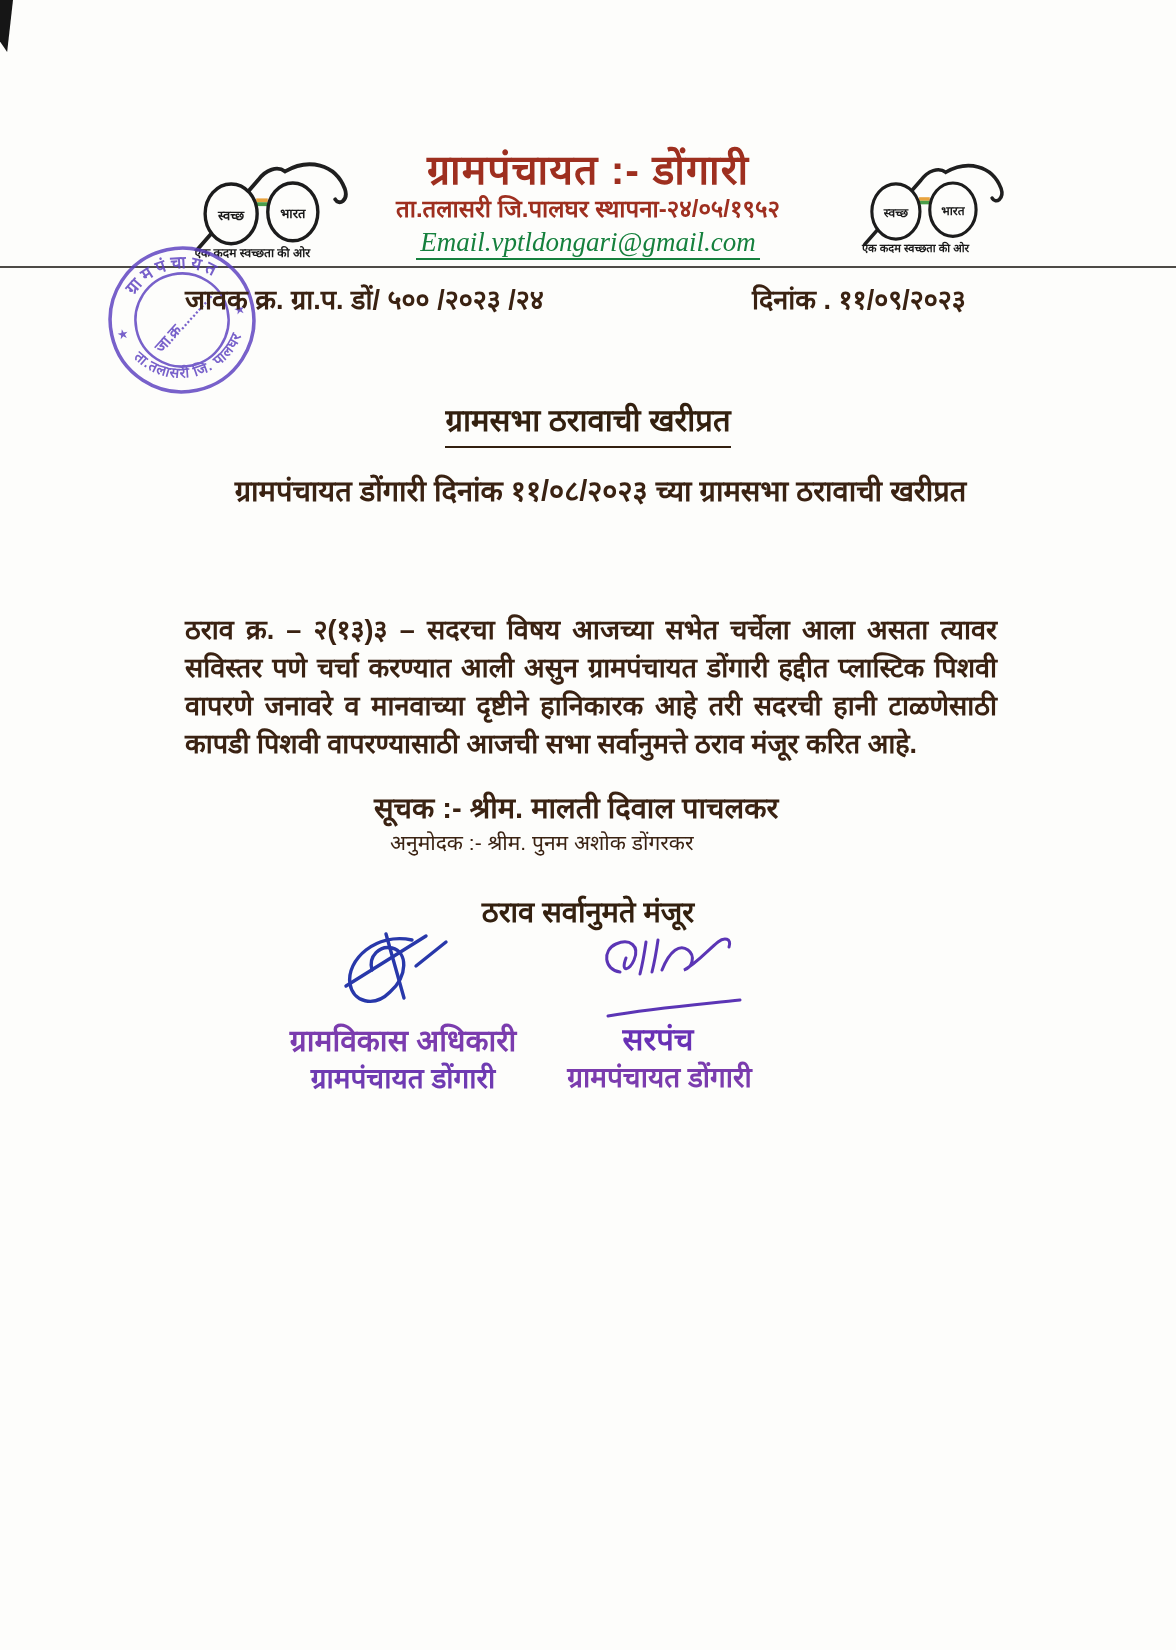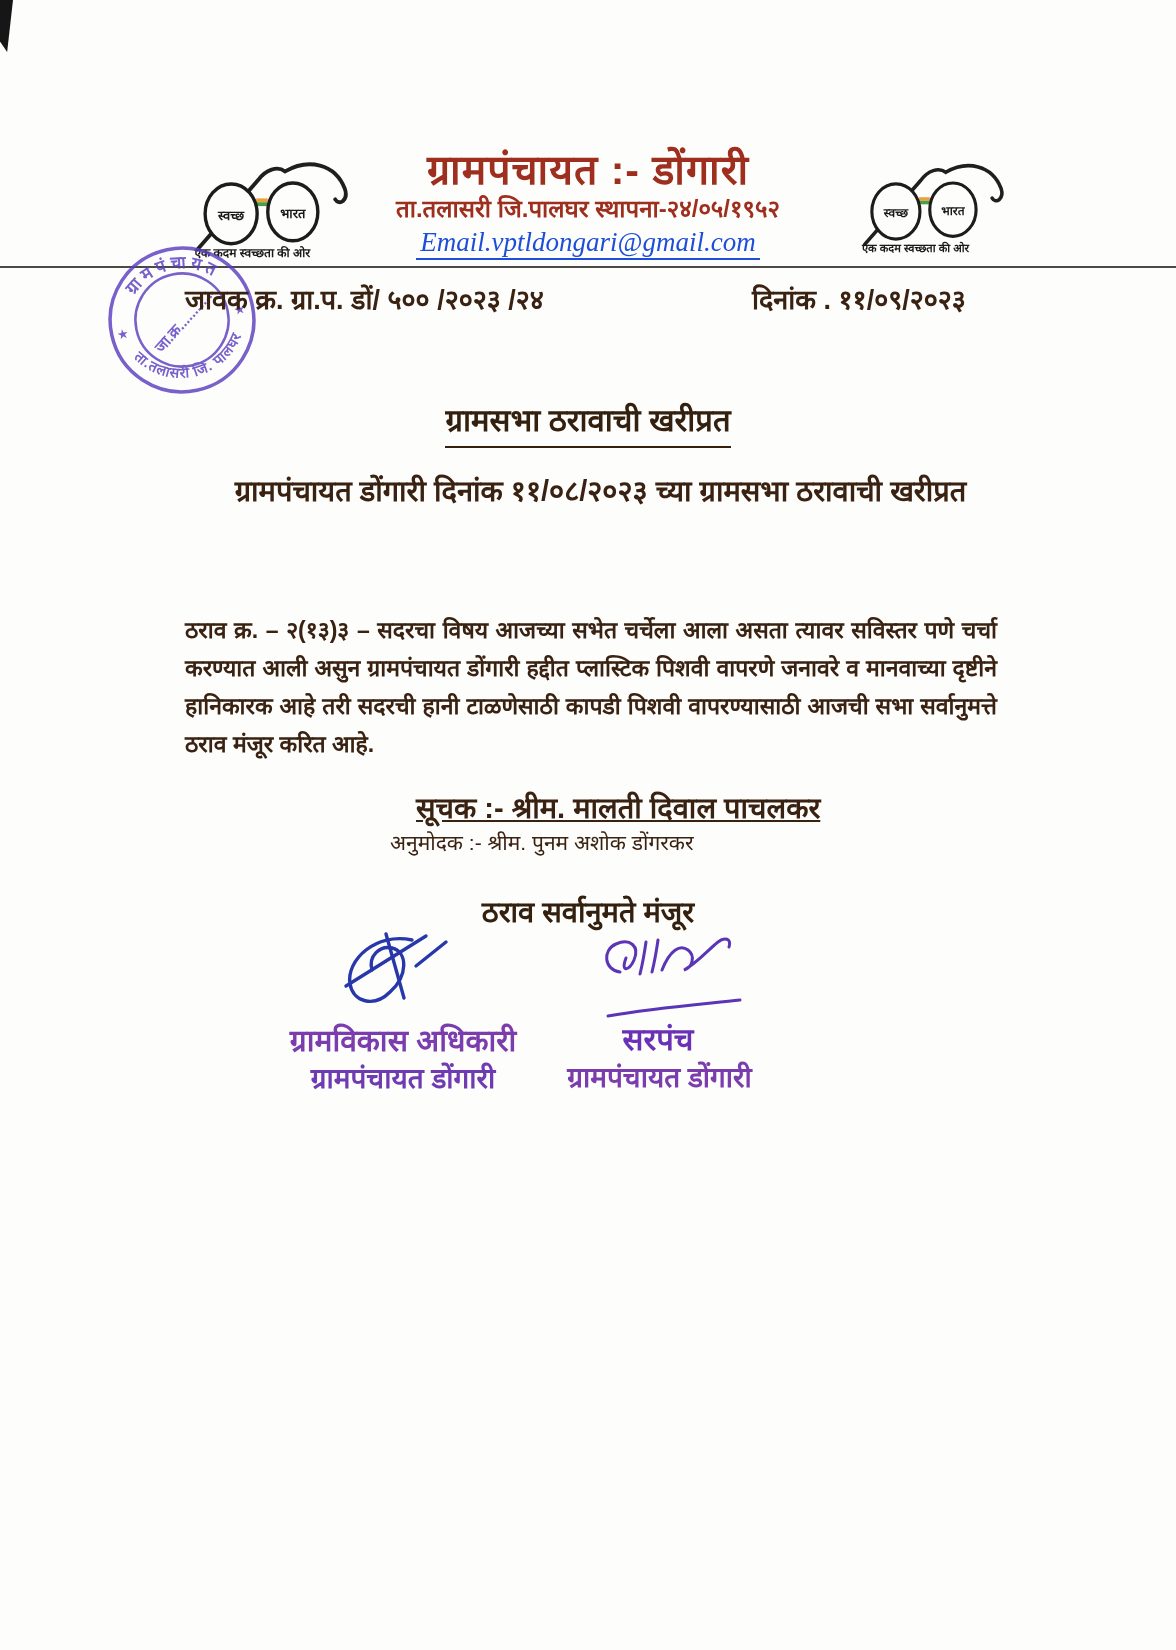--- a/index.html
+++ b/index.html
@@ -26,24 +26,24 @@
   .logo-left{left:192px;top:156px;width:165px;height:106px;}
   .logo-right{left:860px;top:158px;width:152px;height:98px;}
   .stamp{left:96px;top:234px;width:172px;height:172px;transform:rotate(-12deg);opacity:.82;}
   .meta-outward{left:185px;top:280px;font-size:27px;font-weight:700;}
   .meta-date{left:752px;top:280px;font-size:27px;font-weight:700;}
   .doc-heading{top:398px;font-size:31px;font-weight:700;color:#33200f;}
   .doc-heading span{border-bottom:2.5px solid #33200f;padding-bottom:8px;}
   .doc-intro{top:470px;font-size:29px;font-weight:700;padding-left:25px;}
   .doc-subject{left:185px;top:543px;font-size:29px;font-weight:700;}
   .doc-resolution{
-    left:185px;top:611px;width:812px;font-size:23px;font-weight:700;
+    left:185px;top:611px;width:812px;font-size:27px;font-weight:700;
     line-height:38px;text-align:justify;
   }
-  .doc-proposer{left:416px;top:787px;font-size:29px;font-weight:700;text-decoration:underline;}
+  .doc-proposer{left:374px;top:787px;font-size:29px;font-weight:700;}
   .doc-seconder{left:390px;top:828px;font-size:21px;font-weight:400;}
   .doc-approval{top:891px;font-size:29px;font-weight:700;color:#33200f;}
   .sig-left-svg{left:316px;top:926px;width:186px;height:90px;}
   .sig-right-svg{left:596px;top:920px;width:152px;height:102px;}
   .sig-left-role{left:283px;top:1019px;width:240px;text-align:center;
     font-size:30px;font-weight:700;color:#7b3cae;}
   .sig-left-org{left:283px;top:1058px;width:240px;text-align:center;
     font-size:28px;font-weight:700;color:#6f3bb2;}
   .sig-right-role{left:578px;top:1017px;width:160px;text-align:center;
     font-size:31px;font-weight:800;color:#6931b5;}
@@ -75,21 +75,21 @@
     <rect x="66" y="48" width="12" height="4" fill="#4a9e4a"></rect>
     <ellipse cx="40" cy="60" rx="27" ry="31" fill="#fdfdfb" stroke="#1c1c1c" stroke-width="3.5"></ellipse>
     <ellipse cx="104" cy="58" rx="26" ry="30" fill="#fdfdfb" stroke="#1c1c1c" stroke-width="3.5"></ellipse>
     <text x="40" y="66" text-anchor="middle" font-size="13.5" font-weight="bold" fill="#1a1a1a">स्वच्छ</text>
     <text x="104" y="64" text-anchor="middle" font-size="13.5" font-weight="bold" fill="#1a1a1a">भारत</text>
     <text x="62" y="105" text-anchor="middle" font-size="12.5" font-weight="bold" fill="#1a1a1a">एक कदम स्वच्छता की ओर</text>
   </svg>
 
   <div class="abs centered hdr-title" style="color:#9e2f1f">ग्रामपंचायत :- डोंगारी</div>
   <div class="abs centered hdr-sub" style="color:#9e2f1f">ता.तलासरी जि.पालघर स्थापना-२४/०५/१९५२</div>
-  <div class="abs centered hdr-email" style="color:#1d4ed8"><span>Email.vptldongari@gmail.com</span></div>
+  <div class="abs centered hdr-email" style="color:#15803d"><span>Email.vptldongari@gmail.com</span></div>
   <div class="abs hdr-rule"></div>
 
   <svg class="abs stamp" viewBox="0 0 170 170">
     <defs>
       <path id="arcTop" d="M 27,92 A 58,58 0 0 1 143,92"></path>
       <path id="arcBot" d="M 21,78 A 64,64 0 0 0 149,78"></path>
     </defs>
     <g stroke="#5b3fc0" fill="#5b3fc0">
       <circle cx="85" cy="85" r="71" fill="none" stroke-width="3.5"></circle>
       <circle cx="85" cy="85" r="46" fill="none" stroke-width="2.5"></circle>

